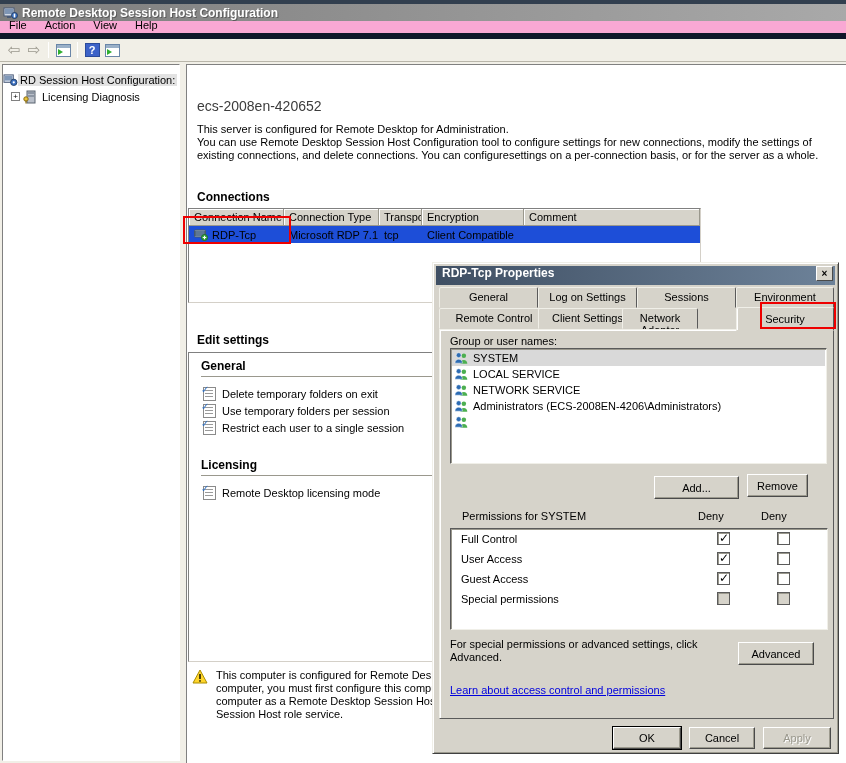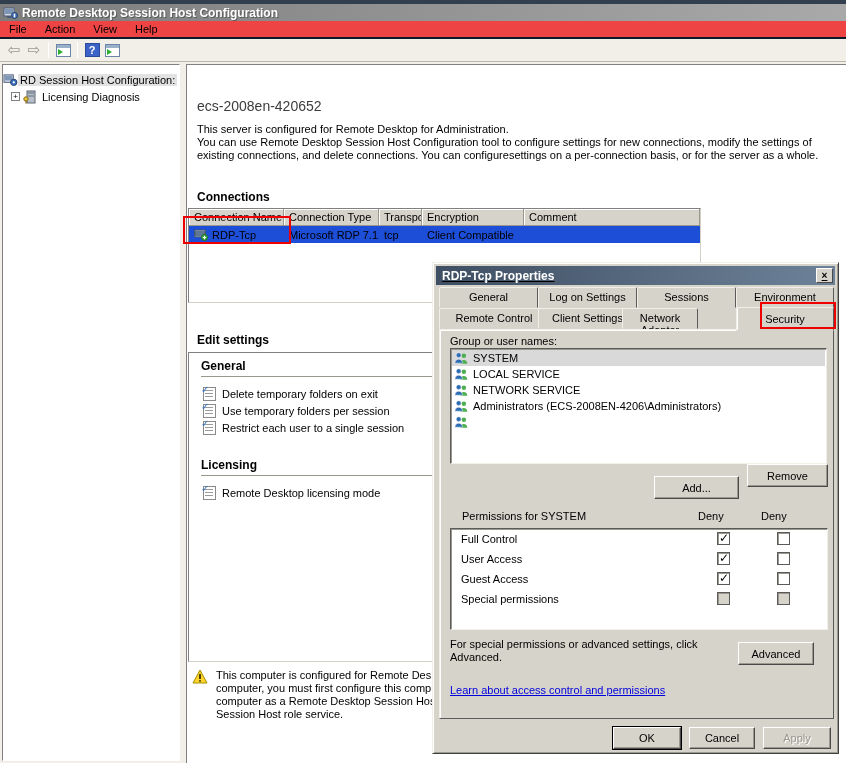--- a/index.html
+++ b/index.html
@@ -7,21 +7,21 @@
   .screen { position:relative; width:846px; height:763px; background:#f1efe7; overflow:hidden; }
 
   
   .top-strip { position:absolute; left:0; top:0; width:846px; height:4px; background:#323f4f; }
   .titlebar { position:absolute; left:0; top:4px; width:846px; height:17px;
               background:linear-gradient(to right,#7d7d7d,#a9a9a9);
               display:flex; align-items:center; padding-left:3px; }
   .titlebar .t-text { color:#fff; font-weight:bold; font-size:12px; margin-left:4px;
               text-shadow:1px 1px 0 #5a5a5a; }
   .menubar { position:absolute; left:0; top:21px; width:846px; height:18px;
-             background:#ef4444; border-bottom:2px solid #0f172a; display:flex; align-items:flex-end; }
+             background:#f9a8d4; border-bottom:6px solid #0f172a; display:flex; align-items:flex-end; }
   .menu-item { padding:2px 9px; }
   .toolbar { position:absolute; left:0; top:39px; width:846px; height:23px;
              background:#f1efe7; border-bottom:1px solid #b9b6aa; display:flex; align-items:center; padding-left:4px; }
   .tb-sep { width:1px; height:16px; background:#b0ada0; border-right:1px solid #fff; margin:0 4px; }
   .tb-arrow { font-size:15px; color:#9a988d; width:20px; text-align:center; }
   .tb-btn { width:20px; height:19px; display:flex; align-items:center; justify-content:center; }
   .win-ic { width:15px; height:13px; background:#fff; border:1px solid #6a86a8; position:relative; }
   .win-ic::before { content:""; position:absolute; left:0; top:0; right:0; height:3px; background:#9ab0c8; }
   .win-ic .play { position:absolute; left:1px; bottom:1px; width:0; height:0;
                   border-left:5px solid #2faf2f; border-top:3px solid transparent; border-bottom:3px solid transparent; }
@@ -78,21 +78,21 @@
   .btn-disabled { color:#9a988d; text-shadow:1px 1px 0 #fff; }
   .sunken { background:#fff; border:1px solid; border-color:#5a5a5a #f0efe8 #f0efe8 #5a5a5a;
             box-shadow:inset 1px 1px 0 #9a988d; }
 
   
   .dialog { position:absolute; left:432px; top:262px; width:407px; height:492px;
             background:#d6d3ca; border:1px solid; border-color:#f0efe8 #404040 #404040 #f0efe8;
             box-shadow:inset 1px 1px 0 #fff, inset -1px -1px 0 #9c9a8e; }
   .dlg-title { position:absolute; left:3px; top:3px; right:3px; height:19px;
                background:linear-gradient(to right,#3f4f63,#6d8299);
-               display:flex; align-items:center; padding:0 2px 0 6px;text-decoration:underline; }
+               display:flex; align-items:flex-start; padding:0 2px 0 6px; }
   .dlg-title .t { color:#fff; font-weight:bold; font-size:12px; flex:1; }
   .close-btn { width:17px; height:15px; background:#d6d3ca; border:1px solid; border-color:#fff #4a4a4a #4a4a4a #fff;
                font-size:10px; font-weight:bold; text-align:center; line-height:13px; }
   .tab { position:absolute; height:21px; background:#d6d3ca; border:1px solid;
          border-color:#f0efe8 #5a5a5a transparent #f0efe8; border-radius:2px 2px 0 0;
          text-align:center; padding-top:3px; font-size:11px; }
   .tab-active { height:24px; top:44px !important; z-index:5; padding-top:5px;
                 box-shadow:inset 1px 0 0 #fff; border-bottom:1px solid #d6d3ca; }
   .tab-panel { position:absolute; left:6px; top:66px; width:395px; height:390px;
                background:#d6d3ca; border:1px solid; border-color:#f0efe8 #5a5a5a #5a5a5a #f0efe8;
@@ -329,21 +329,21 @@
           <svg class="ppl-ic" viewBox="0 0 16 14">
               <circle cx="10.5" cy="4.5" r="2.4" fill="#4caf50"></circle>
               <path d="M6.8 13c0-2.4 1.7-3.9 3.7-3.9s3.7 1.5 3.7 3.9z" fill="#4caf50"></path>
               <circle cx="5" cy="4" r="2.6" fill="#2d6cb4" stroke="#fff" stroke-width="0.5"></circle>
               <path d="M1 12.5C1 9.9 2.8 8.3 5 8.3s4 1.6 4 4.2z" fill="#2d6cb4" stroke="#fff" stroke-width="0.5"></path>
             </svg>
         </div>
       </div>
 
       <div class="btn" style="left:214px; top:146px; width:85px; height:23px;">Add...</div>
-      <div class="btn" style="left:307px; top:134px; width:81px; height:23px;">Remove</div>
+      <div class="btn" style="left:307px; top:144px; width:61px; height:23px;">Remove</div>
 
       <span class="fld-label" style="left:10px; top:180px;margin-left:12px;">Permissions for SYSTEM</span>
       <span class="fld-label" style="left:258px; top:180px;">Deny</span>
       <span class="fld-label" style="left:321px; top:180px;">Deny</span>
 
       <div class="perm-box sunken">
         <div class="perm-row">
           <span class="perm-name">Full Control</span>
           <span class="cb cb-allow cb-checked"></span>
           <span class="cb cb-deny cb-unchecked"></span>

